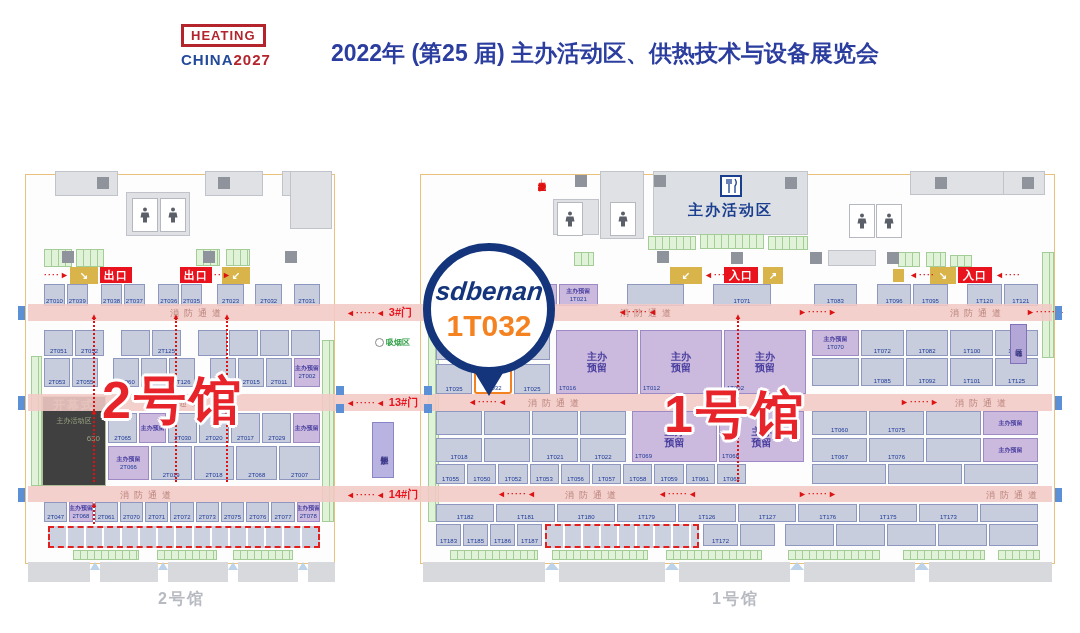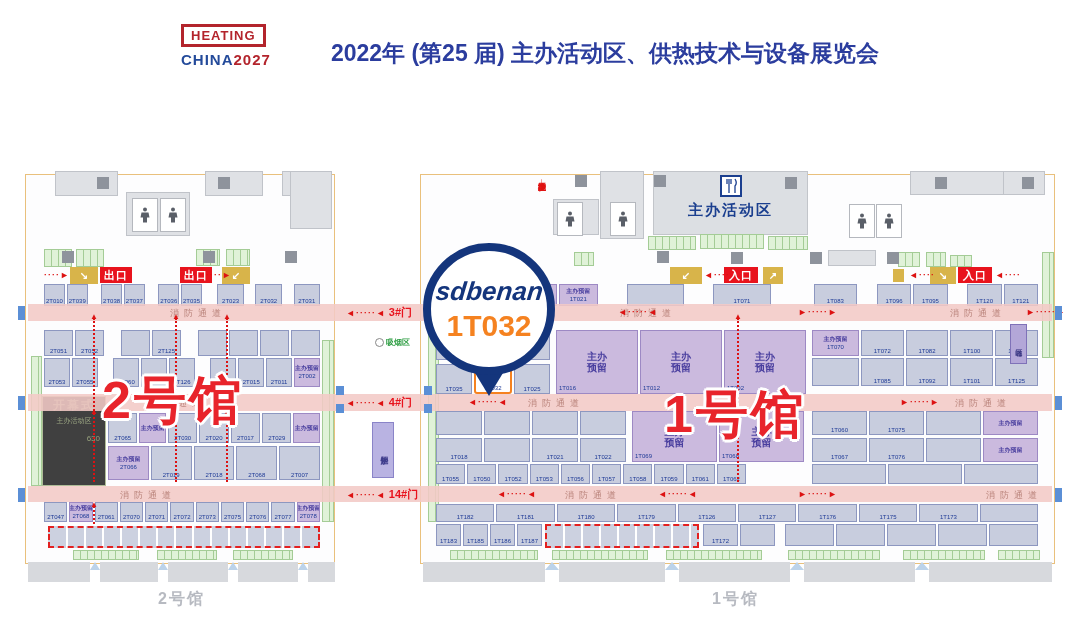--- a/index.html
+++ b/index.html
@@ -224,21 +224,21 @@
       </div>
       <div class="lane" style="left: 28px; top: 394px; width: 1024px; height: 17px;">
         <span class="fl" style="left: 122px;">消防通道</span>
         <span class="fl" style="left: 500px;">消防通道</span>
         <span class="fl" style="left: 927px;">消防通道</span>
         <span class="la" style="left: 440px;">◄·····◄</span>
         <span class="la" style="left: 872px;">►·····►</span>
       </div>
       <div class="gate" style="left: 346px; top: 396px; height: 13px;">
         <span class="ga">◄·····◄</span>
-        <span class="gl">4#门</span>
+        <span class="gl">13#门</span>
       </div>
       <div class="lane" style="left: 28px; top: 486px; width: 1024px; height: 16px;">
         <span class="fl" style="left: 92px;">消防通道</span>
         <span class="fl" style="left: 537px;">消防通道</span>
         <span class="fl" style="left: 958px;">消防通道</span>
         <span class="la" style="left: 469px;">◄·····◄</span>
         <span class="la" style="left: 630px;">◄·····◄</span>
         <span class="la" style="left: 770px;">►·····►</span>
       </div>
       <div class="gate" style="left: 346px; top: 488px; height: 13px;">

